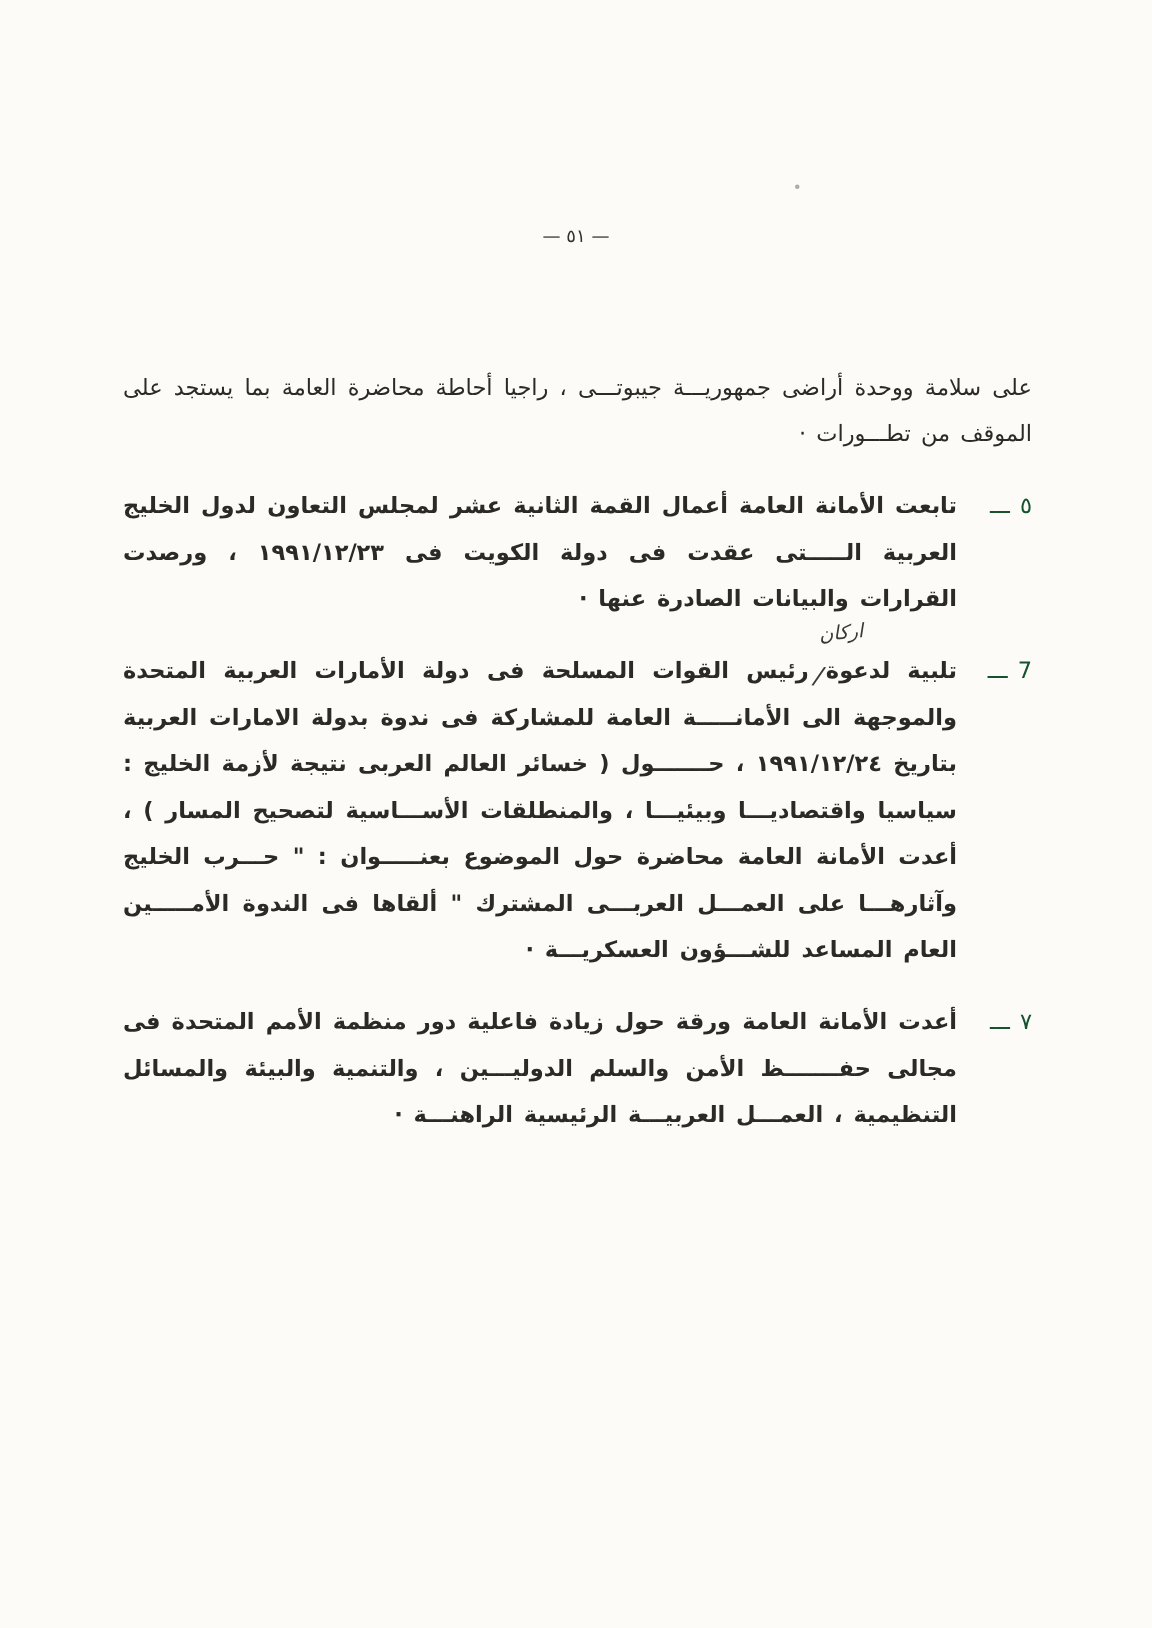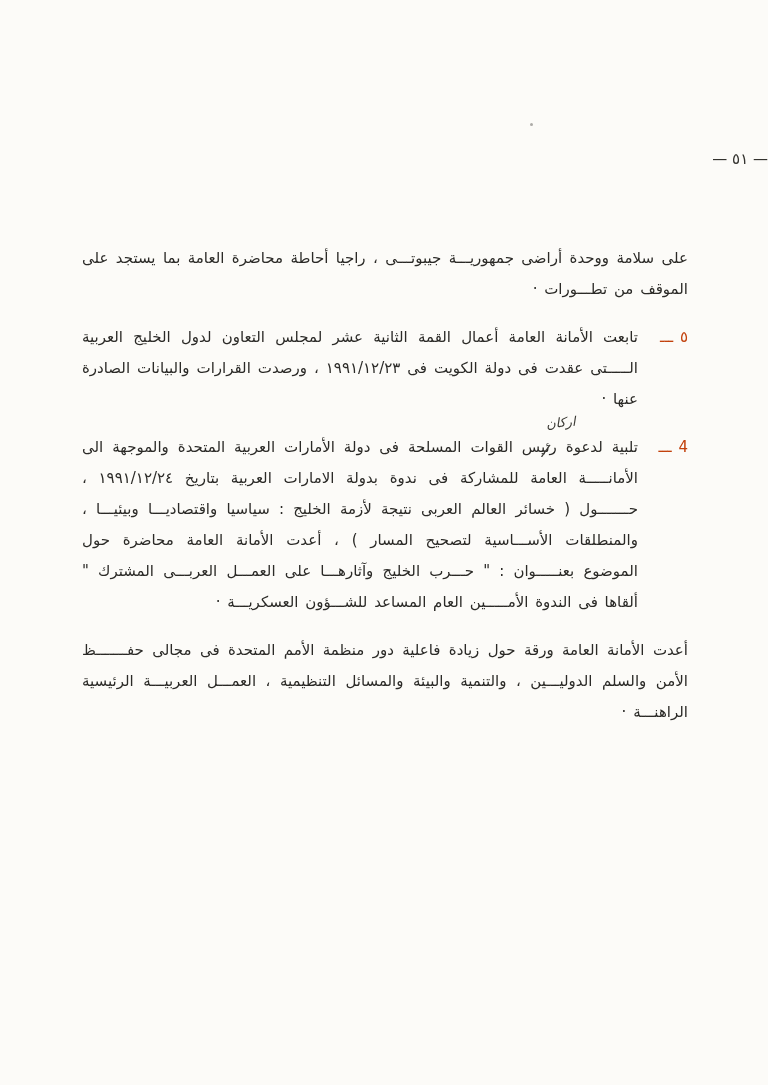--- a/index.html
+++ b/index.html
@@ -16,22 +16,22 @@
     overflow: hidden;
     direction: rtl;
     font-family: "DejaVu Sans", sans-serif;
     color: #2b2a27;
   }
   .page-number {
     position: absolute;
     top: 150px;
     left: 0;
     right: 0;
-    text-align: right;
-    font-size: 15px;
+    text-align: center;
+    font-size: 12px;
     letter-spacing: 2px;
     color: #33322e;
   }
   .speck {
     position: absolute;
     top: 123px;
     left: 530px;
     width: 3px;
     height: 3px;
     border-radius: 50%;
@@ -48,26 +48,27 @@
     text-align: justify;
     word-spacing: 2px;
   }
   .para { margin: 0 0 14px 0; }
   .para.plain { display: block; }
   .para.item { display: flex; position: relative; }
   .para.item .marker {
     flex: 0 0 50px;
     width: 50px;
     white-space: nowrap;
-    color: #c2410c;
+    color: #14532d;
   }
   .para.item .ptext {
     flex: 1;
     display: block;
     text-align: justify;
+    font-weight: bold;
   }
   .para.gap-lg { margin-bottom: 17px; }
   .annotation-word {
     position: absolute;
     top: -16px;
     right: 112px;
     font-size: 13px;
     line-height: 14px;
     color: #3a3934;
     transform: rotate(-5deg);
@@ -98,22 +99,23 @@
     <p class="para plain gap-lg"><span>على سلامة ووحدة أراضى جمهوريـــة جيبوتـــى ،   راجيا أحاطة محاضرة العامة بما يستجد على الموقف من تطـــورات ·</span></p>
 
     <div class="para item gap-lg">
       <span class="marker">٥ ـــ</span>
       <span class="ptext">تابعت الأمانة العامة أعمال القمة الثانية عشر لمجلس التعاون لدول الخليج العربية الـــــتى عقدت فى دولة الكويت فى ١٩٩١/١٢/٢٣ ،   ورصدت القرارات والبيانات الصادرة عنها ·</span>
     </div>
 
     <div class="para item gap-lg">
       <span class="annotation-word">اركان</span>
       <span class="annotation-caret">/</span>
-      <span class="marker">4 ـــ</span>
+      <span class="marker">7 ـــ</span>
       <span class="ptext">تلبية لدعوة رئيس القوات المسلحة فى دولة الأمارات العربية المتحدة والموجهة الى الأمانـــــة العامة للمشاركة فى ندوة بدولة الامارات العربية بتاريخ ١٩٩١/١٢/٢٤ ،  حـــــــول ( خسائر العالم العربى نتيجة لأزمة الخليج :  سياسيا  واقتصاديـــا وبيئيـــا ، والمنطلقات الأســـاسية لتصحيح المسار ) ،  أعدت الأمانة العامة محاضرة حول الموضوع  بعنـــــوان : " حـــرب الخليج وآثارهـــا على العمـــل العربـــى المشترك "  ألقاها فى الندوة الأمـــــين العام المساعد للشـــؤون العسكريـــة ·</span>
     </div>
 
     <div class="para item">
+      <span class="marker">٧ ـــ</span>
       <span class="ptext">أعدت الأمانة العامة ورقة حول زيادة فاعلية دور منظمة الأمم المتحدة فى مجالى حفـــــــظ الأمن والسلم الدوليـــين ،   والتنمية والبيئة والمسائل التنظيمية ، العمـــل العربيـــة الرئيسية الراهنـــة ·</span>
     </div>
 
   </div>
 </div>
 
 </body></html>

